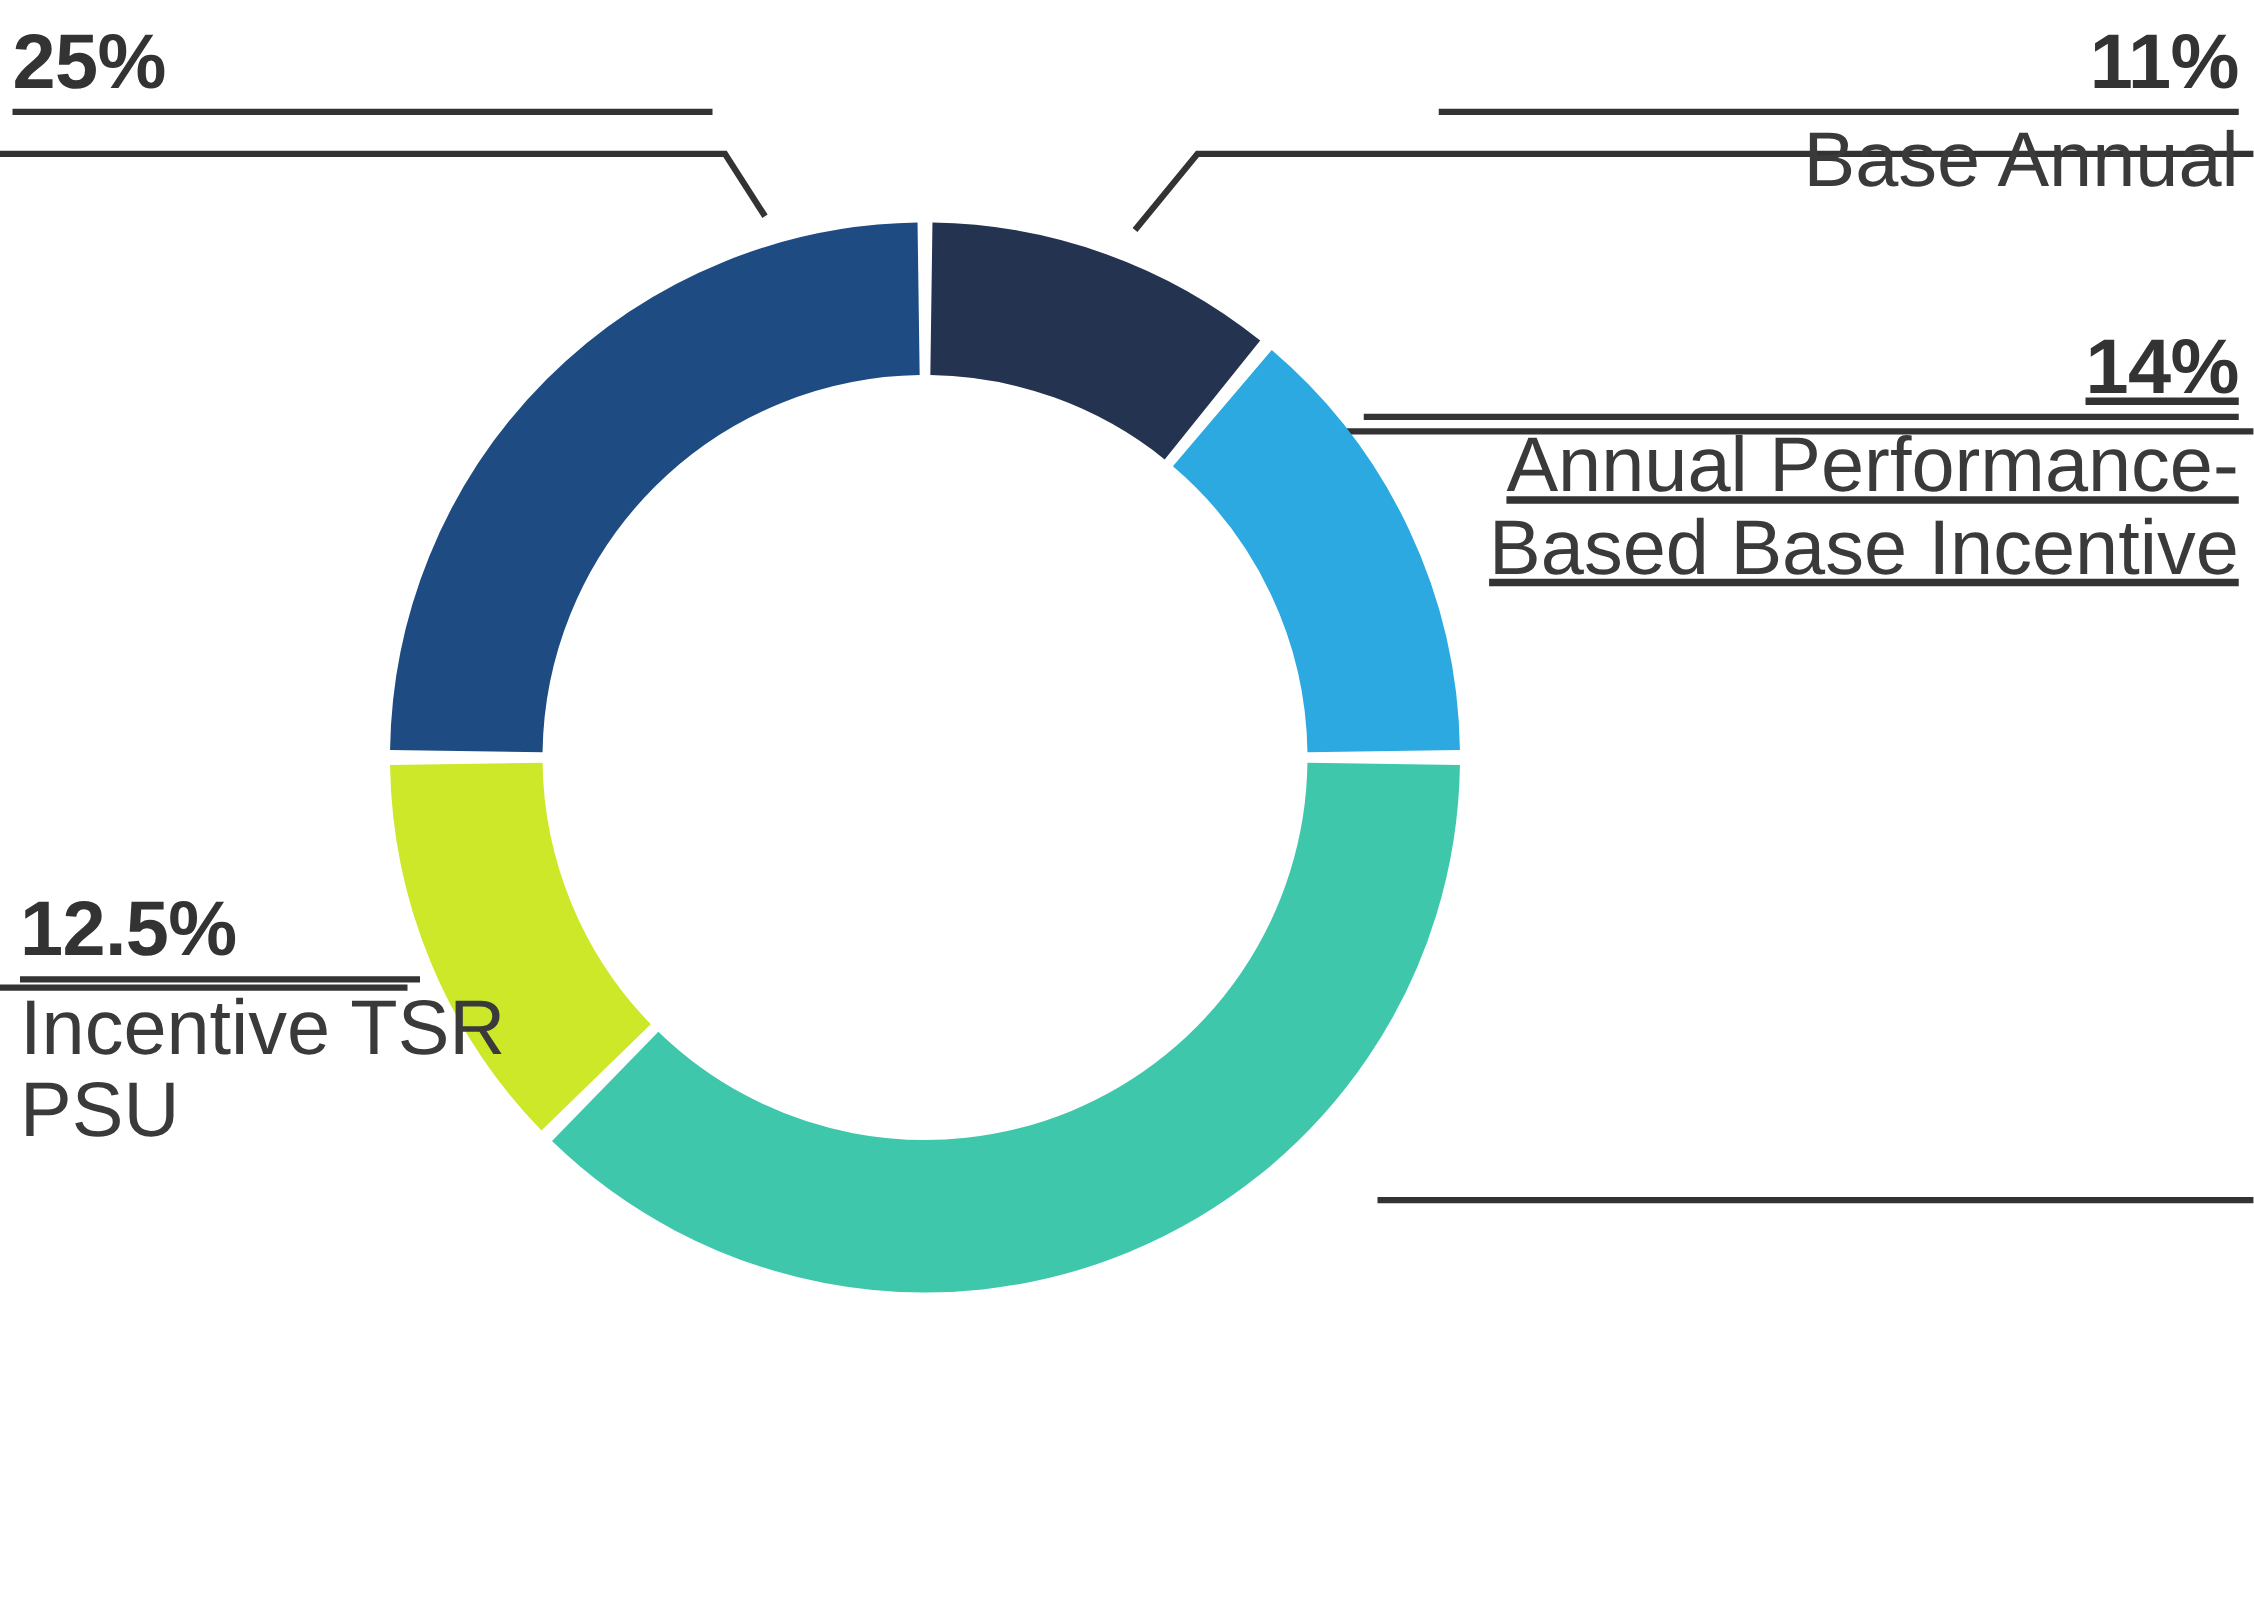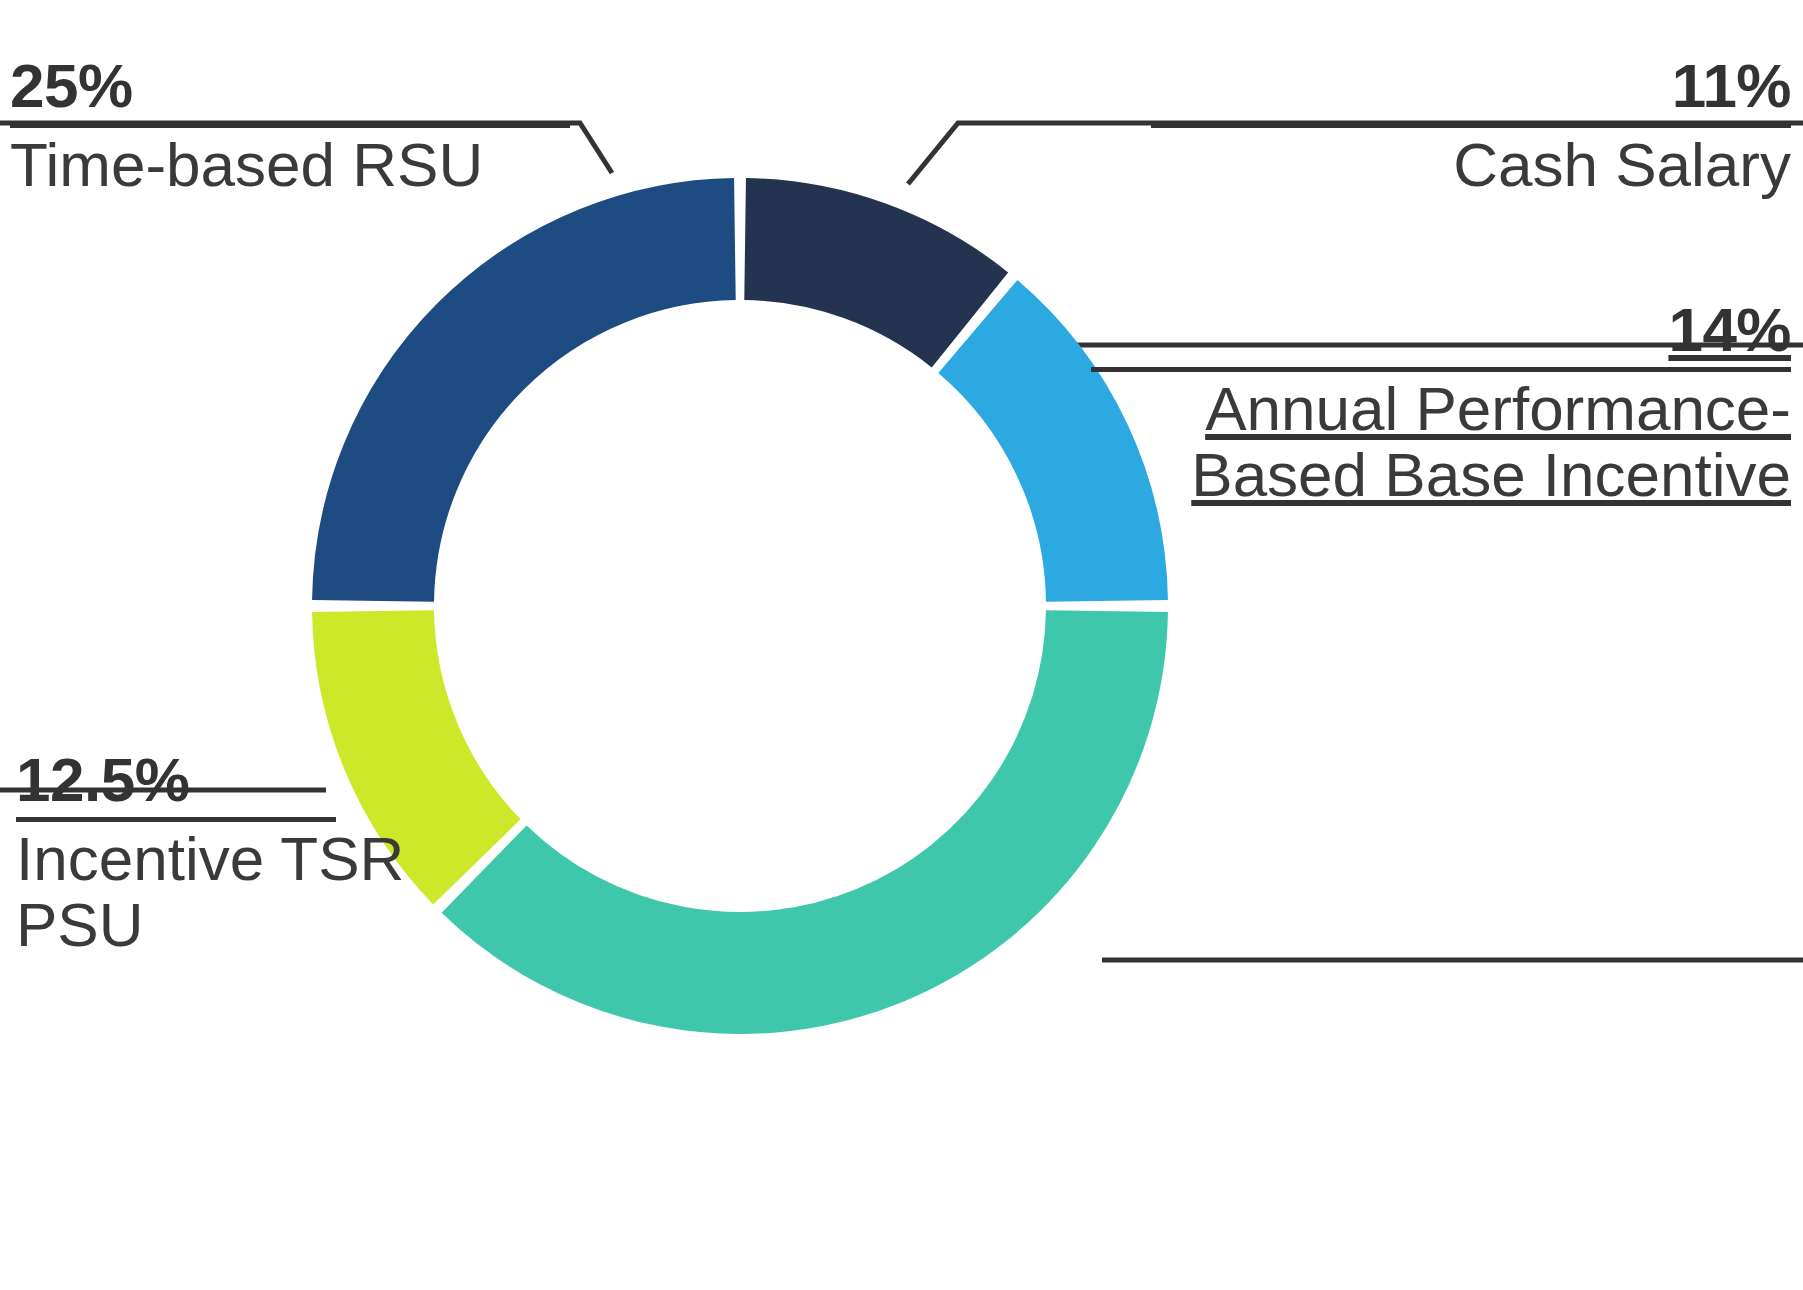--- a/index.html
+++ b/index.html
@@ -23,21 +23,20 @@
     left: 0;
     top: 0;
     width: 1803px;
     height: 1290px;
   }
 
   
   .callout {
     position: absolute;
     color: #333333;
-    margin-top: 36px;
   }
   .callout .pct {
     font-weight: bold;
     font-size: 62px;
     line-height: 1.02;
     letter-spacing: -0.5px;
     color: #333333;
     white-space: nowrap;
   }
   .callout .rule {
@@ -99,27 +98,26 @@
 
       <path d="M 476.89 861.86 A 367 367 0 0 1 373.04 611.12" stroke="#CDE828"></path>
 
       <path d="M 373.04 600.88 A 367 367 0 0 1 734.88 239.04" stroke="#1E4C82"></path>
     </g>
   </svg>
 
   <div class="callout left" id="callout-time-based-rsu">
     <div class="pct">25%</div>
     <div class="rule"></div>
-    <div class="name">Time-based RSU</div>
   </div>
 
   <div class="callout right" id="callout-base-salary">
     <div class="pct">11%</div>
     <div class="rule"></div>
-    <div class="name">Cash Salary</div>
+    <div class="name">Base Annual</div>
   </div>
 
   <div class="callout right" id="callout-annual-incentive">
     <div class="pct">14%</div>
     <div class="rule"></div>
     <div class="name">Annual Performance-Based Base Incentive</div>
   </div>
 
   <div class="callout left" id="callout-absolute-tsr-psu">
     <div class="pct">12.5%</div>

